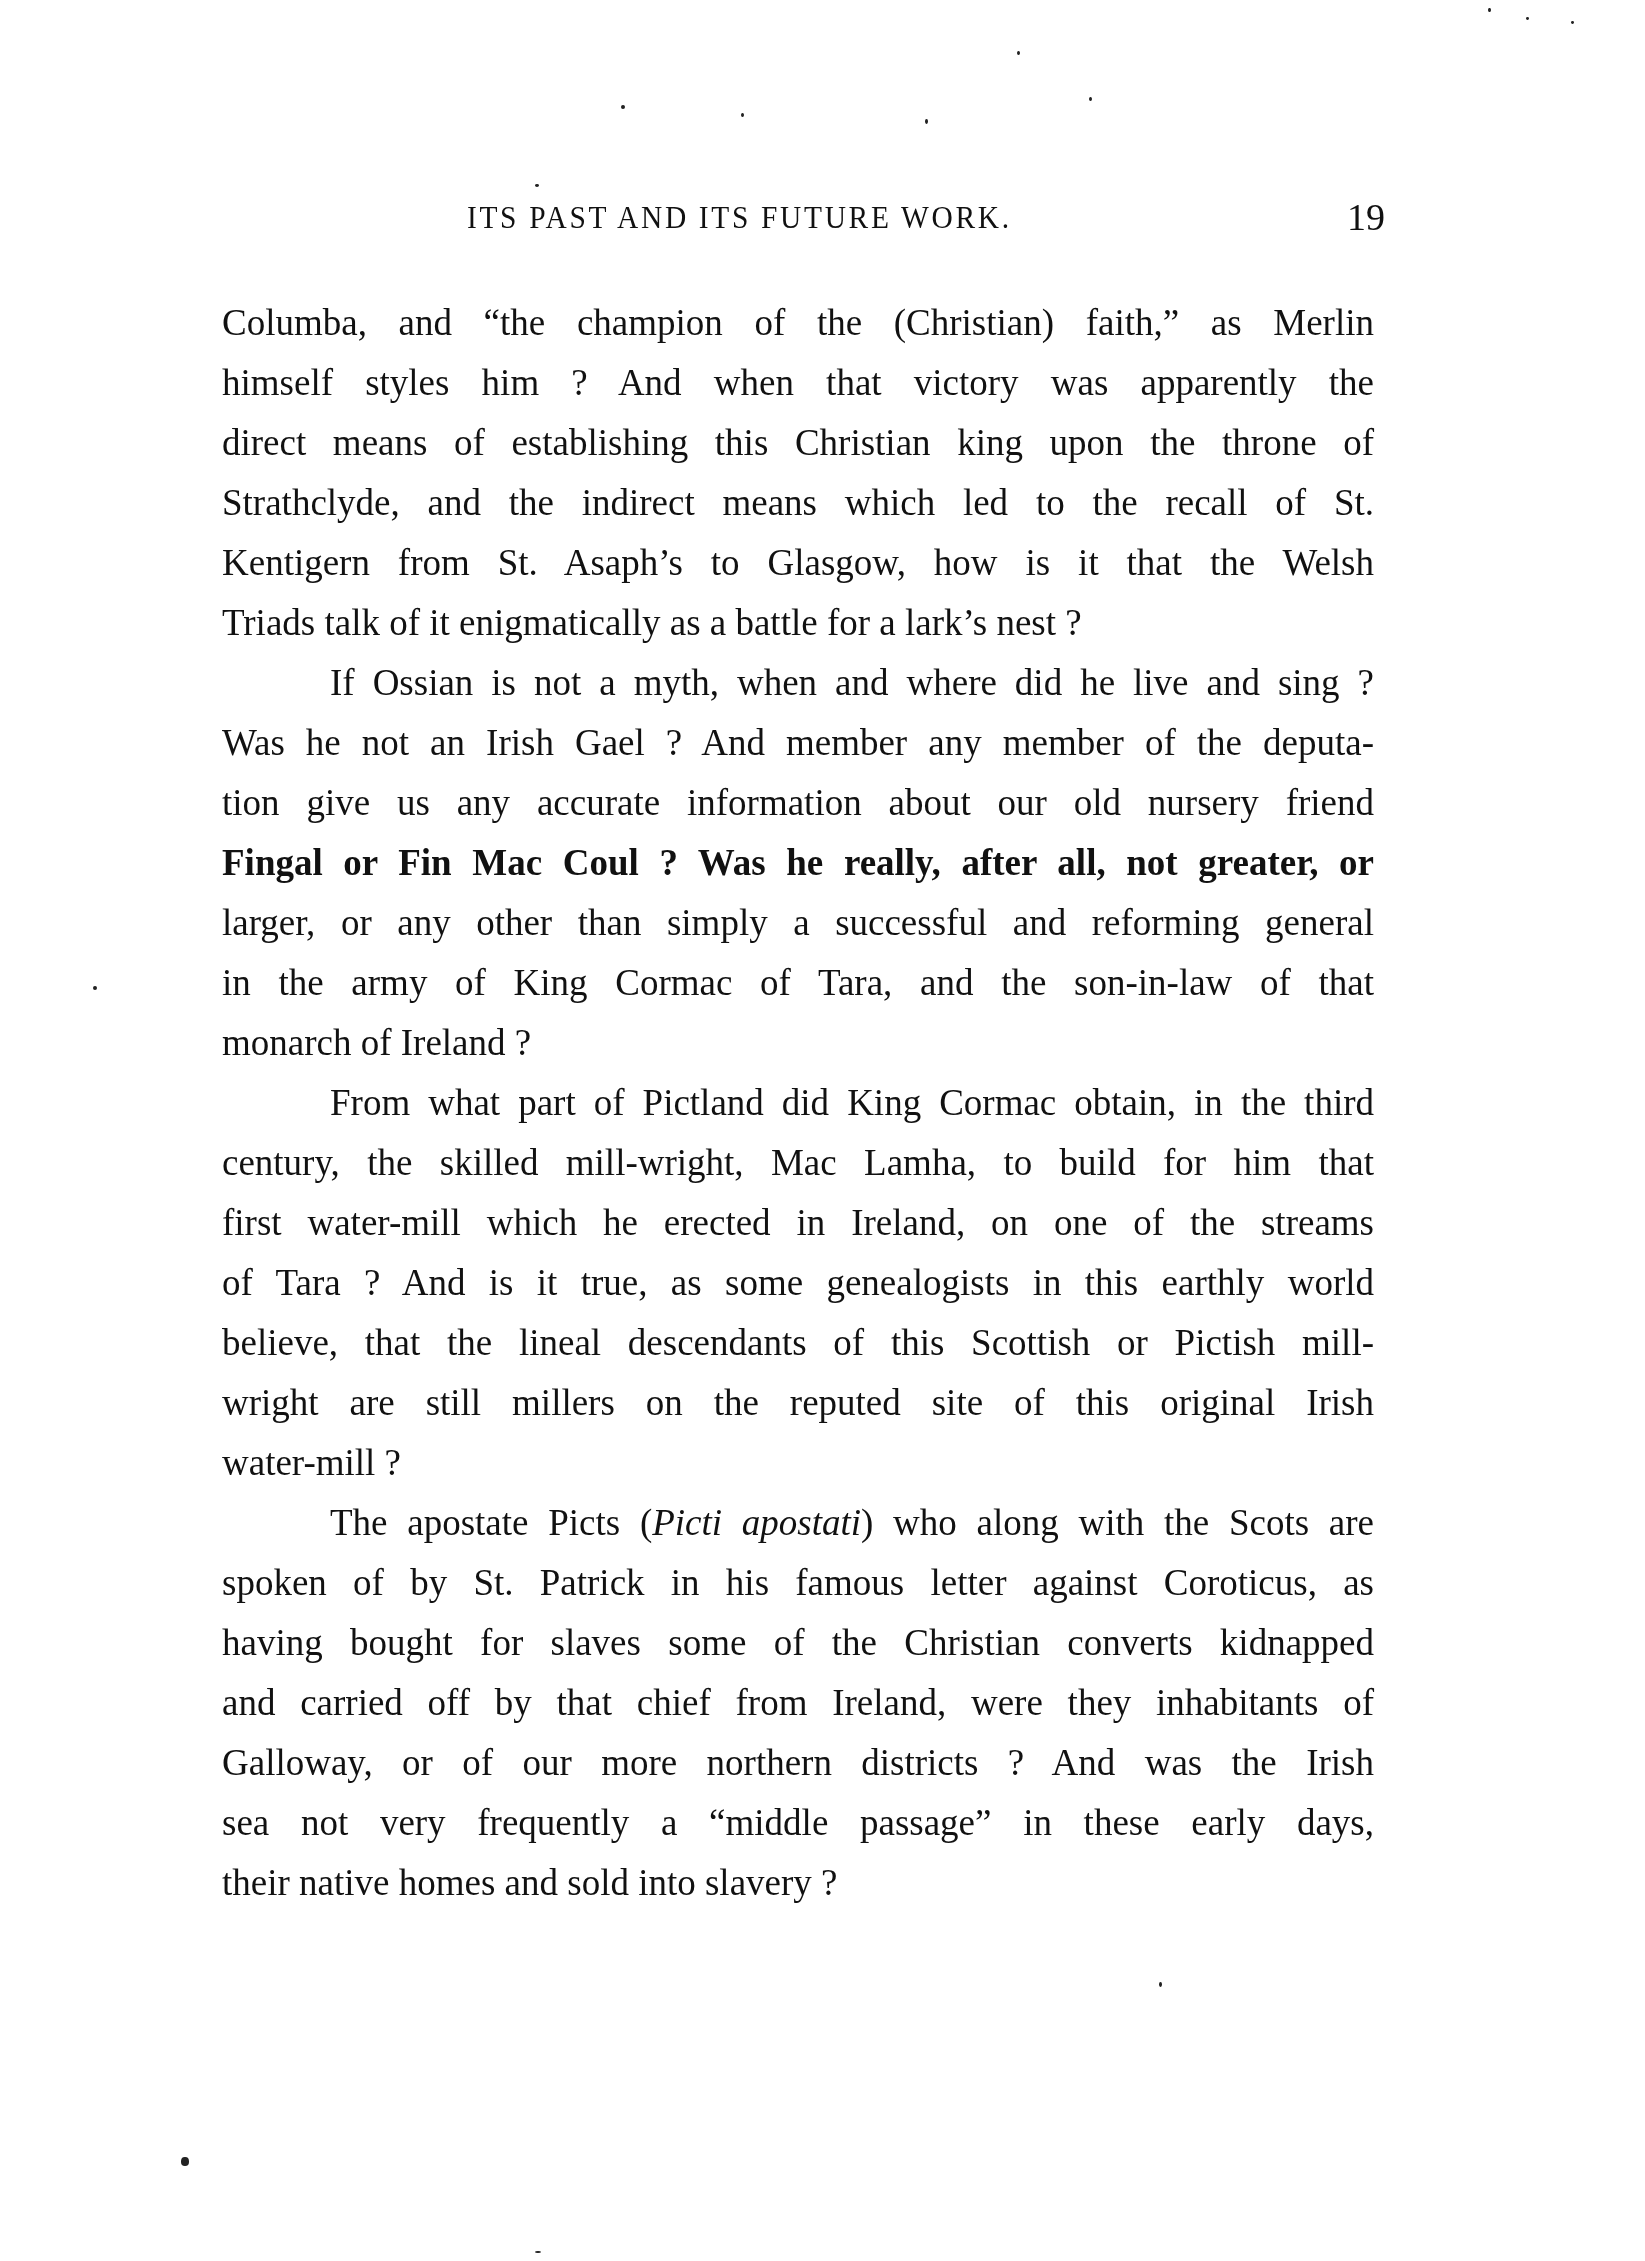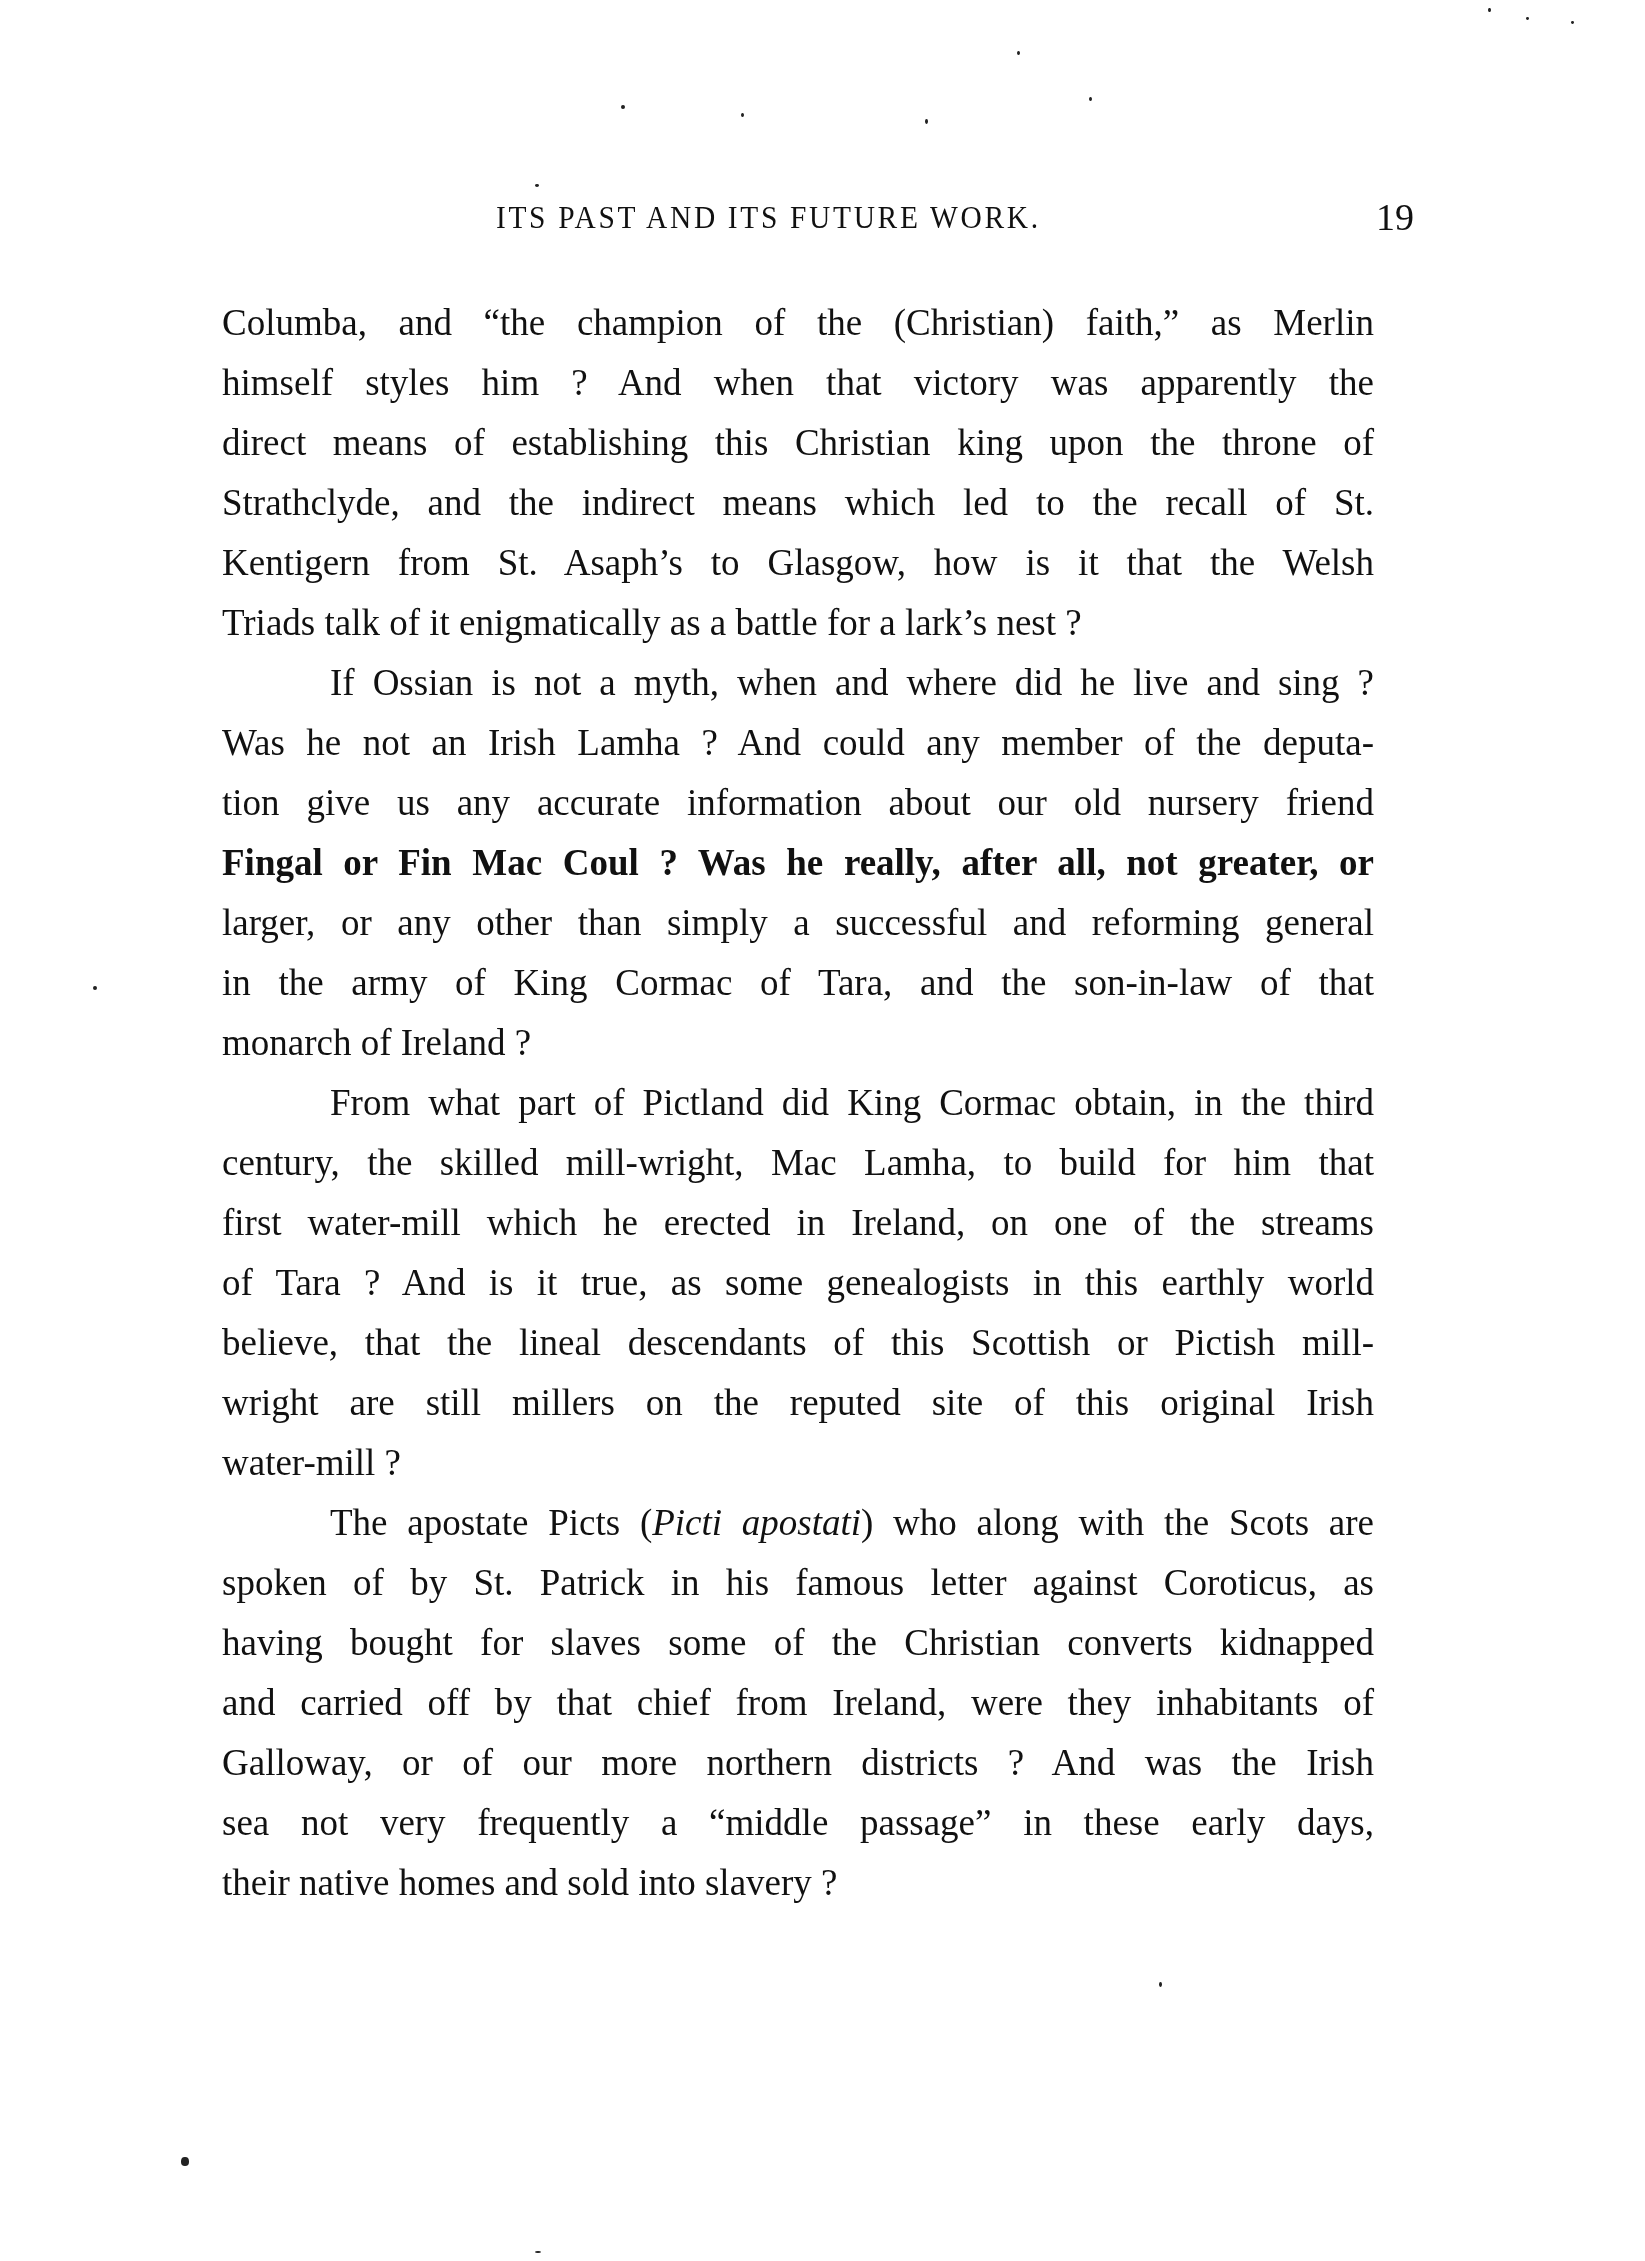--- a/index.html
+++ b/index.html
@@ -1,18 +1,18 @@
 <!DOCTYPE html>
 <html><head>
 <meta charset="utf-8">
 <style>
   html, body { margin: 0; padding: 0; background: #ffffff; }
   body { width: 1645px; height: 2262px; position: relative; overflow: hidden;
          font-family: "Liberation Serif", "DejaVu Serif", serif; color: #111111; }
-  .header { position: absolute; top: 199px; left: 496px; width: 918px; height: 48px; text-align: right; }
+  .header { position: absolute; top: 199px; left: 467px; width: 918px; height: 48px; text-align: right; }
   .running-title { position: absolute; left: 0; top: 0; font-size: 32px; letter-spacing: 2.9px;
                    transform: scaleX(0.92); transform-origin: left top; white-space: nowrap; }
   .page-number { position: absolute; right: 0; top: -3.8px; font-size: 38px; }
   .body-text { position: absolute; left: 222px; top: 293px; width: 1152px; }
   .line { display: block; height: 60px; line-height: 60px; font-size: 37px;
           text-align: justify; text-align-last: justify; white-space: nowrap; overflow: visible;
           transform-origin: left center; }
   .line.last { text-align-last: left; }
   .line.indent { padding-left: 108px; }
   .line .it { font-style: italic; }
@@ -32,21 +32,21 @@
     <span class="line" style="width: 1152px; box-sizing: border-box;">Columba, and “the champion of the (Christian) faith,” as Merlin</span>
     <span class="line" style="width: 1152px; box-sizing: border-box;">himself styles him ?  And when that victory was apparently the</span>
     <span class="line" style="width: 1152px; box-sizing: border-box;">direct means of establishing this Christian king upon the throne of</span>
     <span class="line" style="width: 1152px; box-sizing: border-box;">Strathclyde, and the indirect means which led to the recall of St.</span>
     <span class="line" style="width: 1152px; box-sizing: border-box;">Kentigern from St. Asaph’s to Glasgow, how is it that the Welsh</span>
     <span class="line last" style="width: 1152px; box-sizing: border-box;">Triads talk of it enigmatically as a battle for a lark’s nest ?</span>
   </div>
 
   <div>
     <span class="line indent" style="width: 1152px; box-sizing: border-box;">If Ossian is not a myth, when and where did he live and sing ?</span>
-    <span class="line" style="width: 1152px; box-sizing: border-box;">Was he not an Irish Lamha ?  And could any member of the deputa-</span>
+    <span class="line" style="width: 1152px; box-sizing: border-box;">Was he not an Irish Gael ?  And member any member of the deputa-</span>
     <span class="line" style="width: 1152px; box-sizing: border-box;">tion give us any accurate information about our old nursery friend</span>
     <span class="line" style="width: 1152px; box-sizing: border-box; font-weight: bold;">Fingal or Fin Mac Coul ?  Was he really, after all, not greater, or</span>
     <span class="line" style="width: 1152px; box-sizing: border-box;">larger, or any other than simply a successful and reforming general</span>
     <span class="line" style="width: 1152px; box-sizing: border-box;">in the army of King Cormac of Tara, and the son-in-law of that</span>
     <span class="line last" style="width: 1152px; box-sizing: border-box;">monarch of Ireland ?</span>
   </div>
 
   <div>
     <span class="line indent" style="width: 1152px; box-sizing: border-box;">From what part of Pictland did King Cormac obtain, in the third</span>
     <span class="line" style="width: 1152px; box-sizing: border-box;">century, the skilled mill-wright, Mac Lamha, to build for him that</span>

